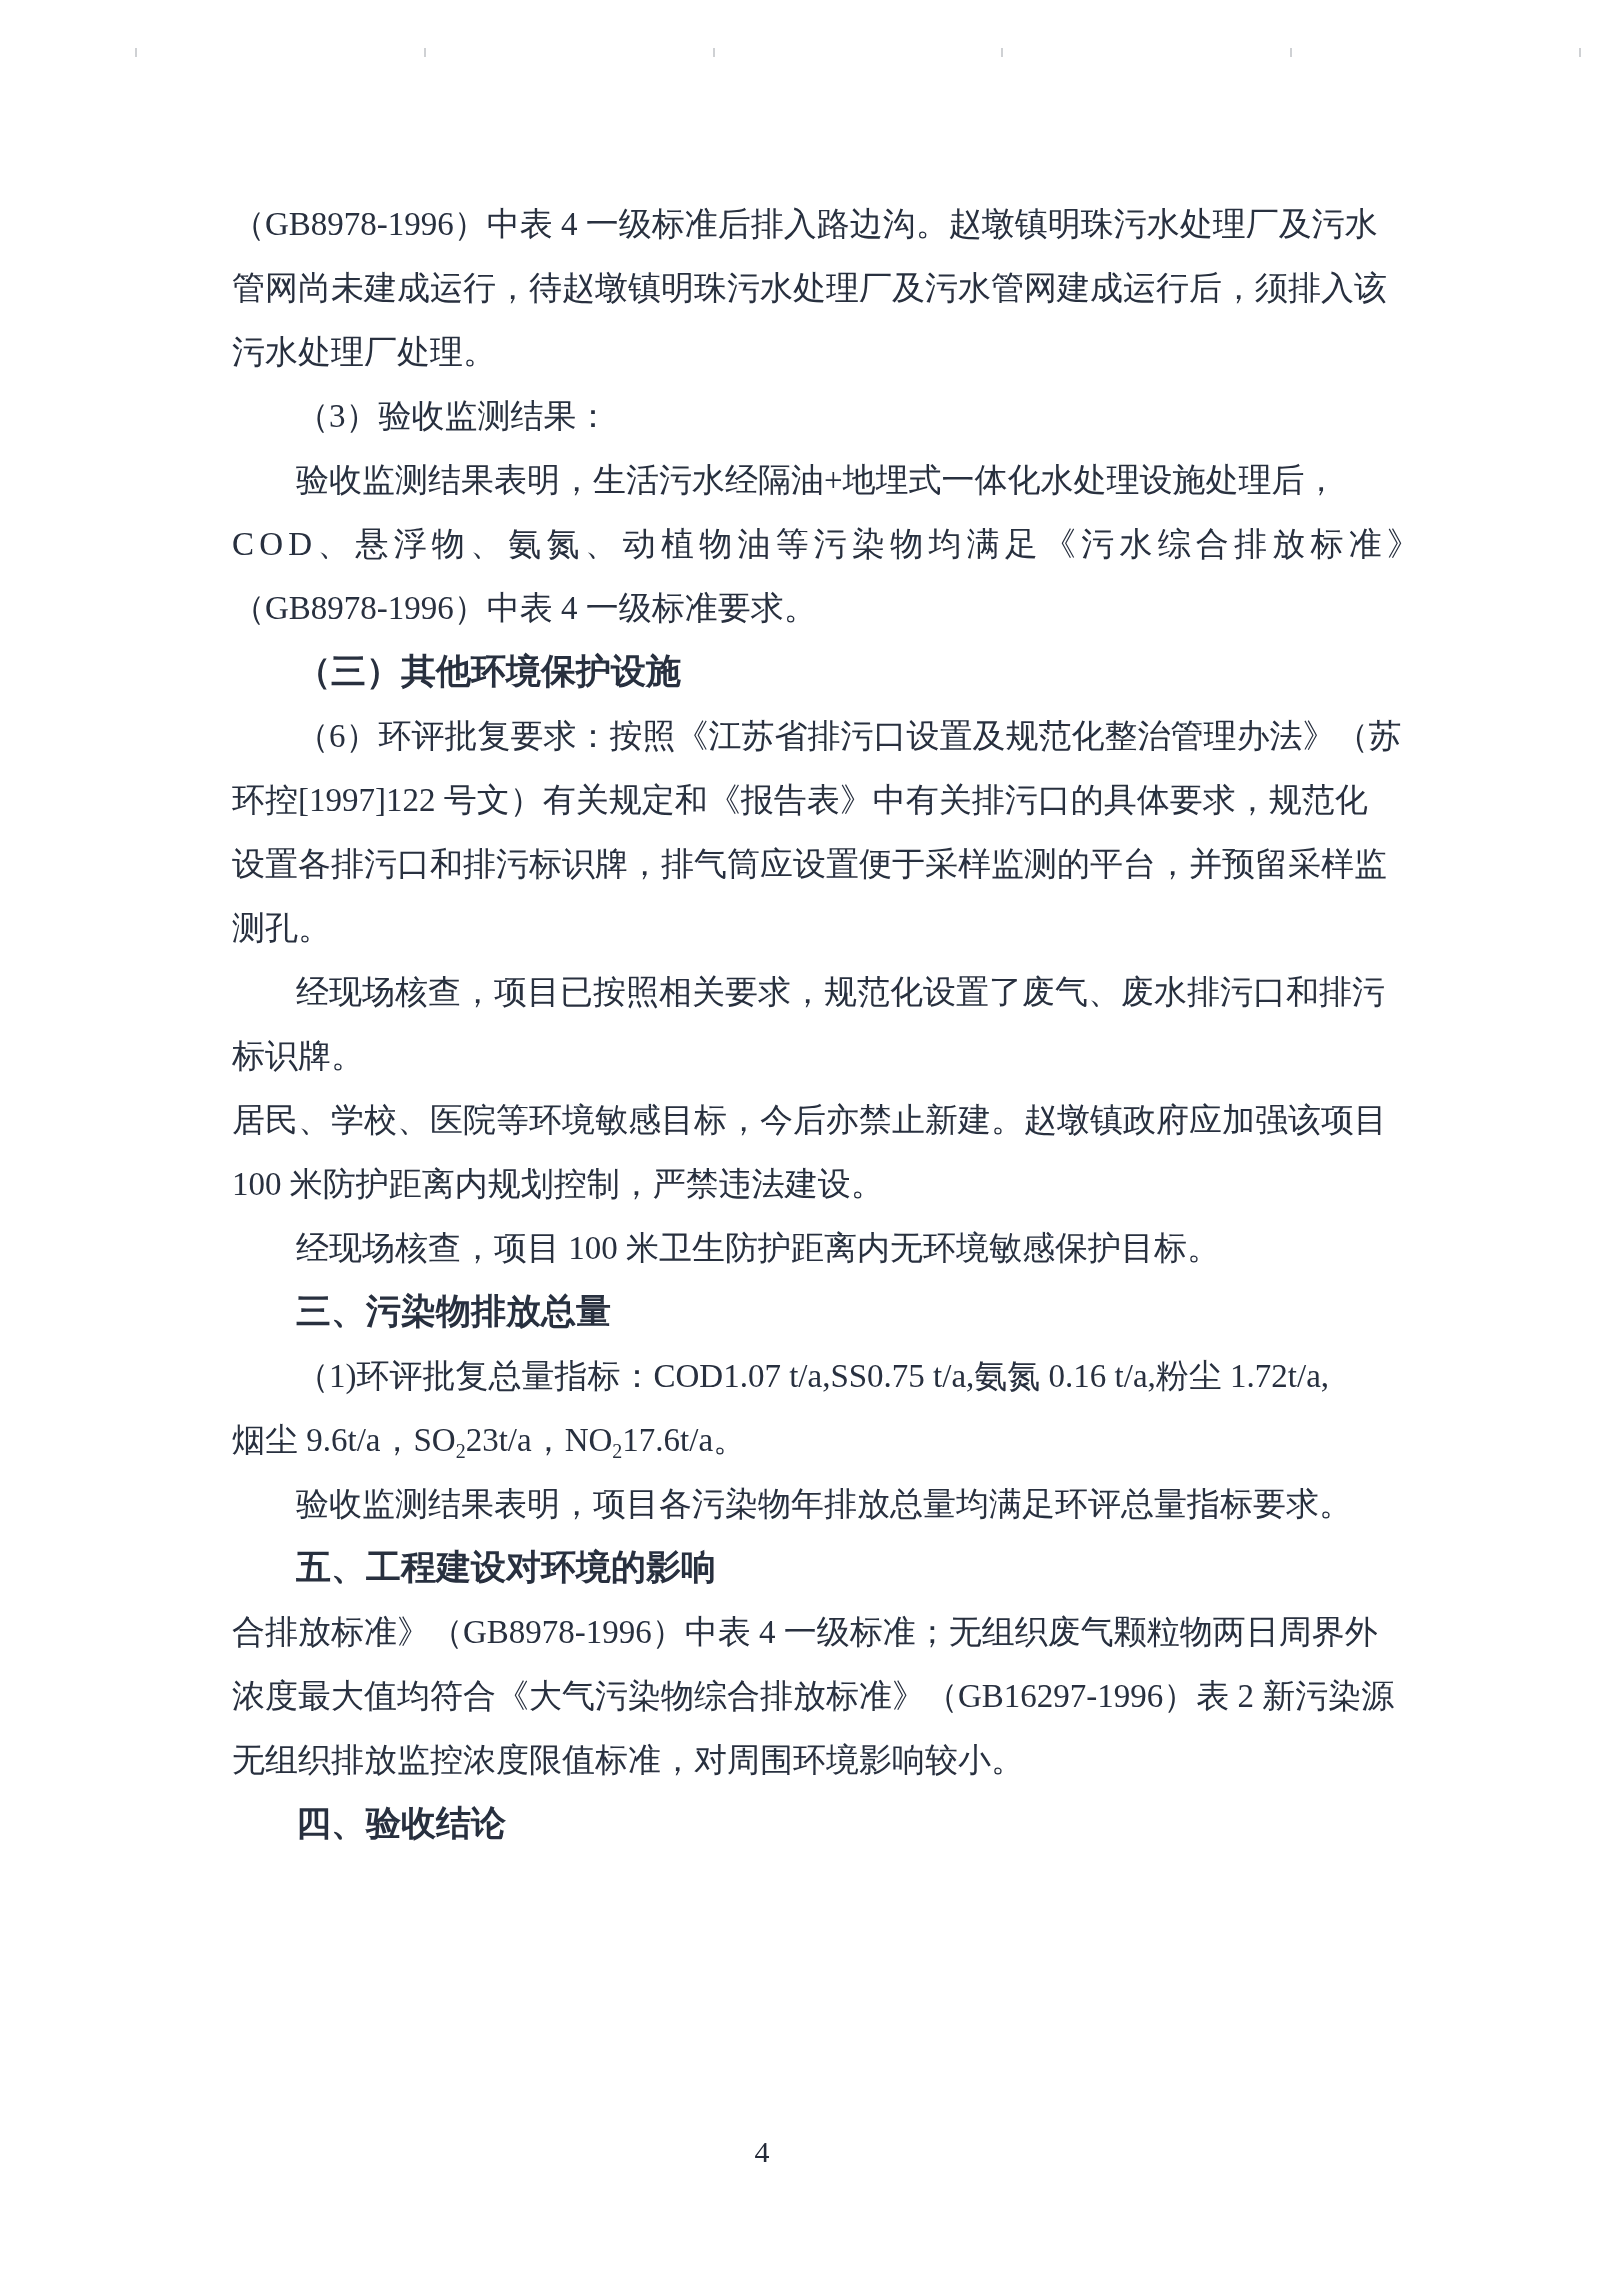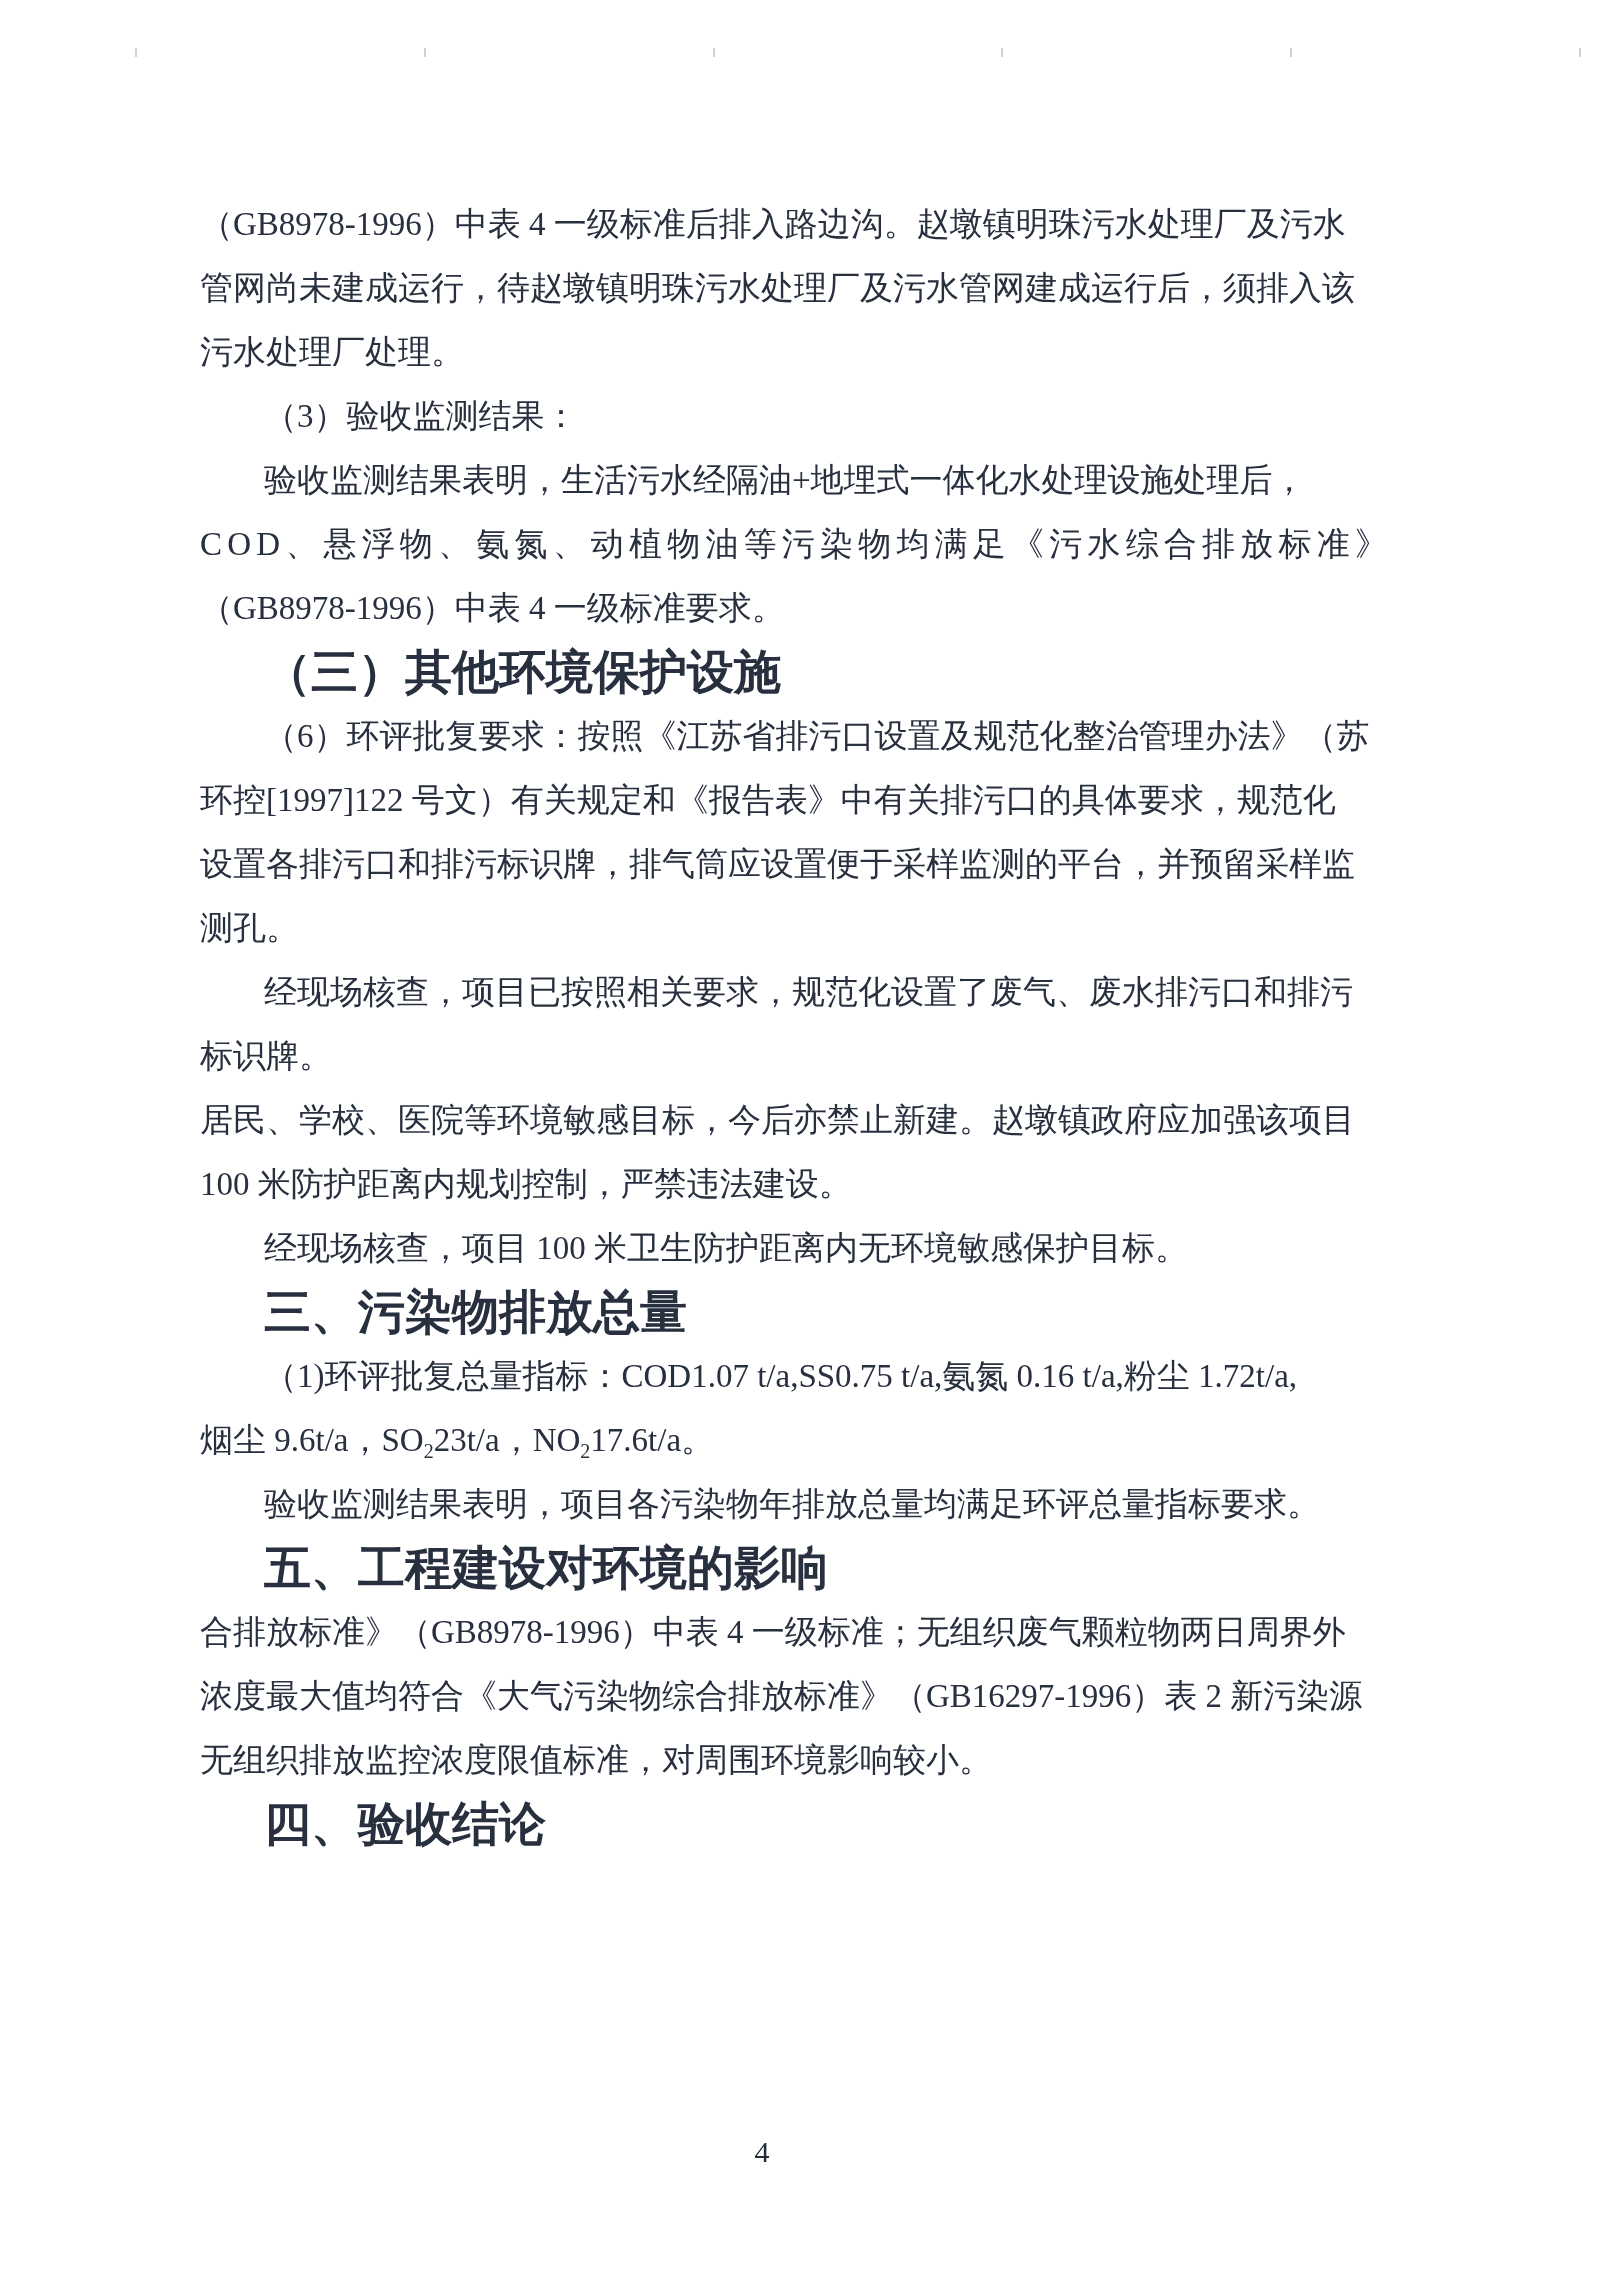--- a/index.html
+++ b/index.html
@@ -19,35 +19,35 @@
   .fold-mark {
     position: absolute;
     top: 48px;
     width: 2px;
     height: 8.5px;
     background: #c7c9cd;
     opacity: 0.85;
   }
   .doc {
     position: absolute;
-    left: 200px;
+    left: 232px;
     top: 192px;
     width: 1152px;
   }
   .line {
     font-size: 33px;
     line-height: 64px;
     height: 64px;
     white-space: pre;
     letter-spacing: 0;
   }
   .line.indent { text-indent: 64px; }
   .line.bold {
     font-weight: bold;
-    font-size: 47px;
+    font-size: 35px;
   }
   .line.tracking { letter-spacing: 5.2px; }
   .sub {
     font-size: 20px;
     vertical-align: -6.5px;
     letter-spacing: 0;
   }
   .pagenum {
     position: absolute;
     left: 736px;

